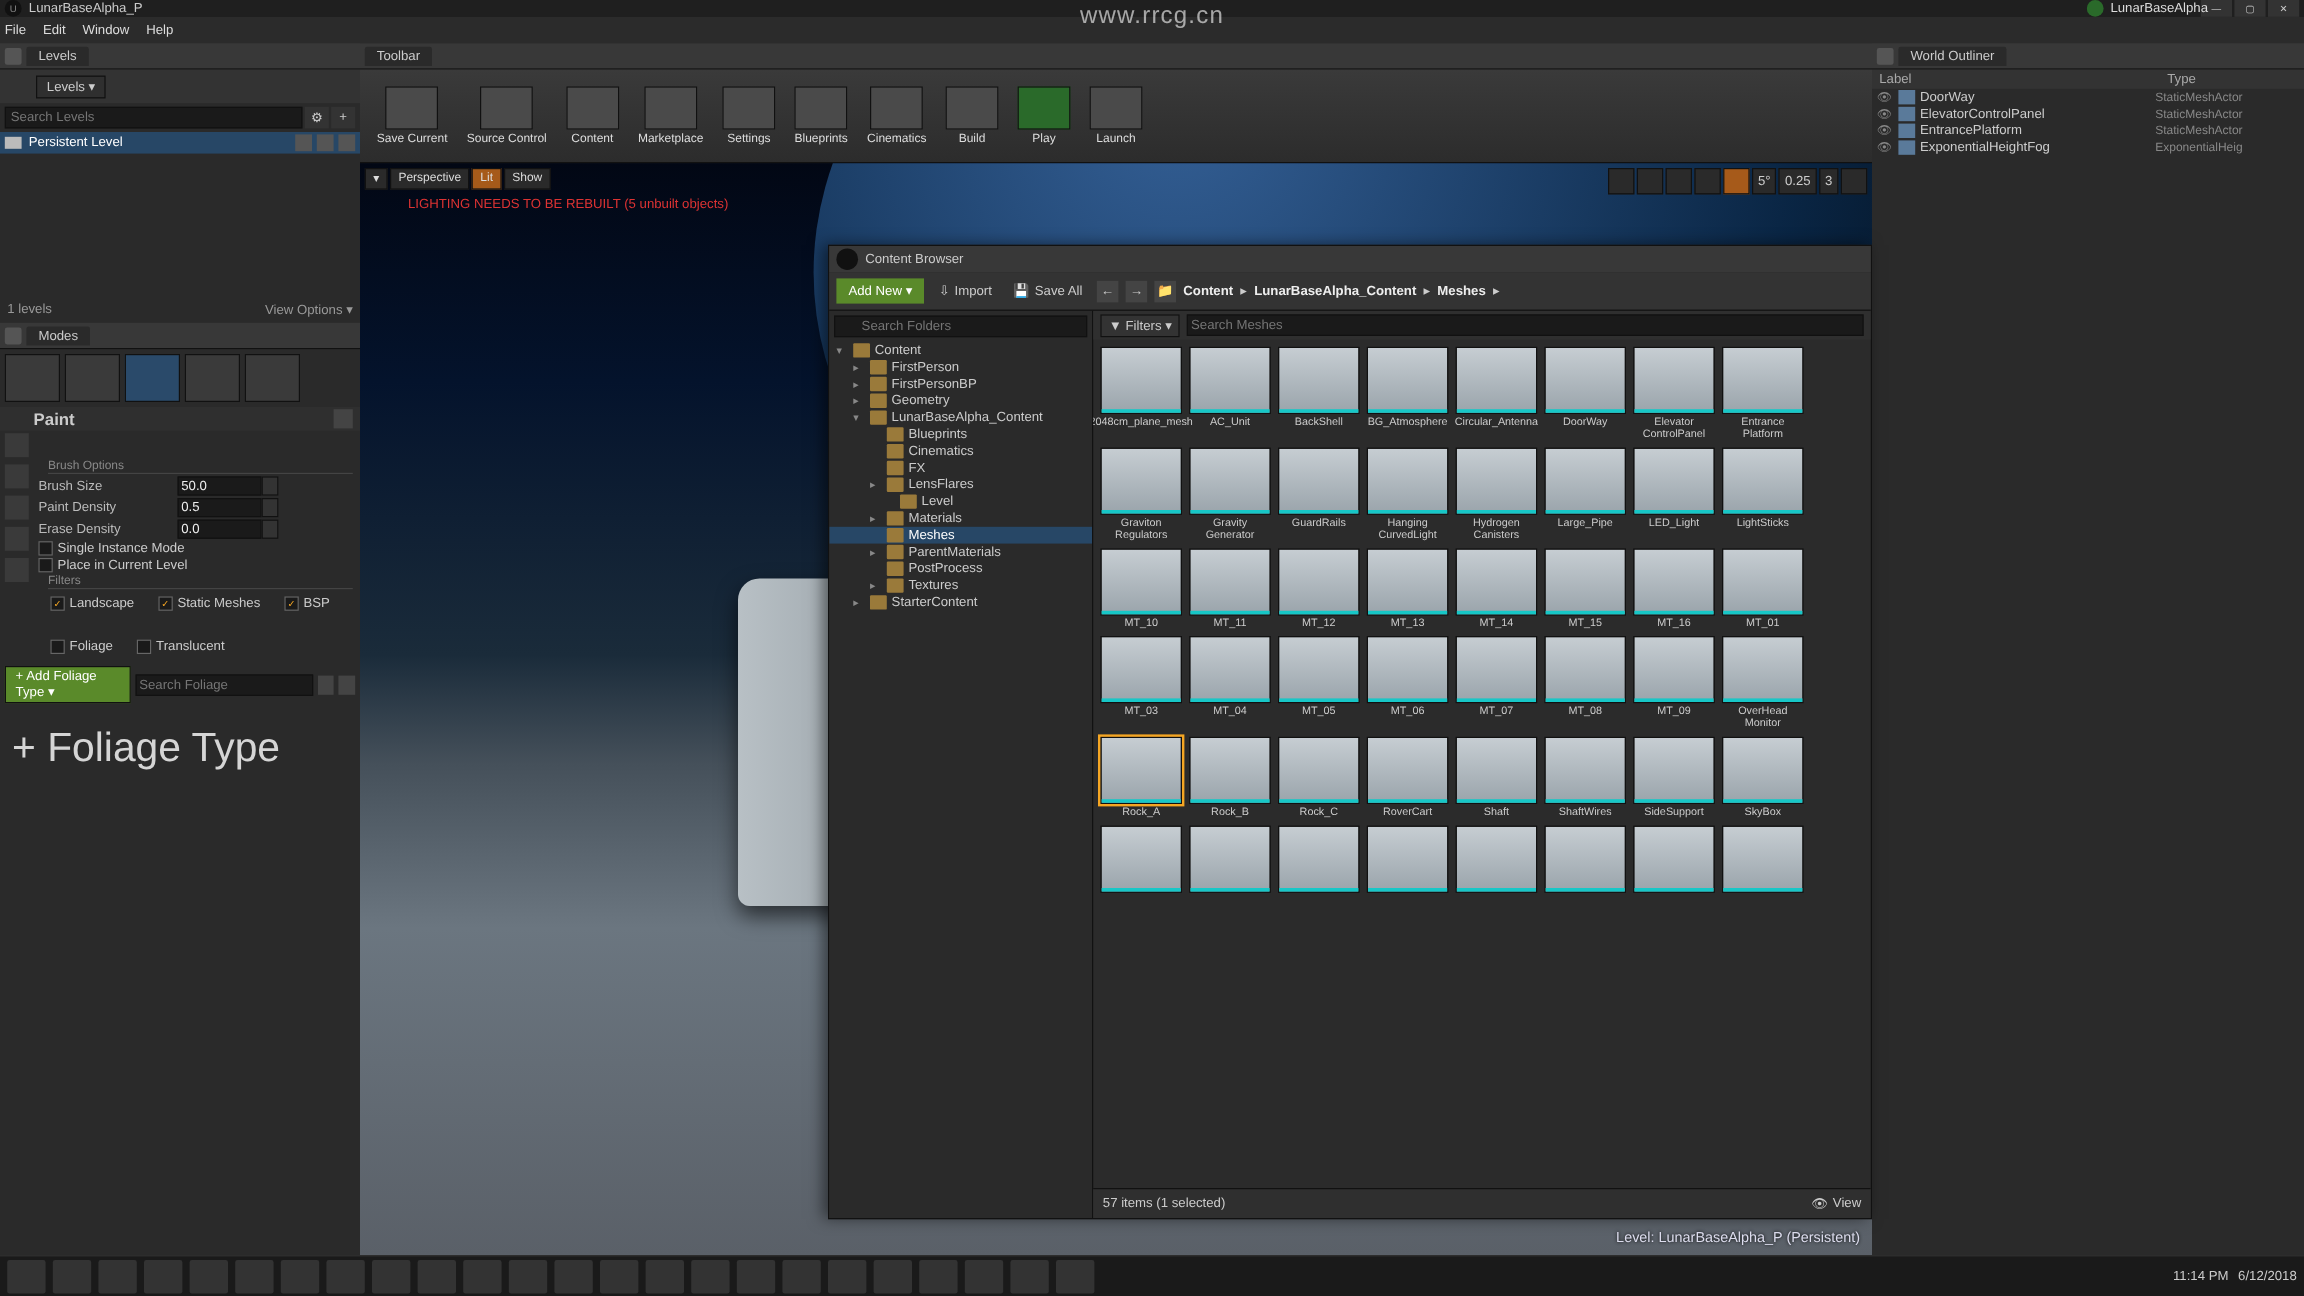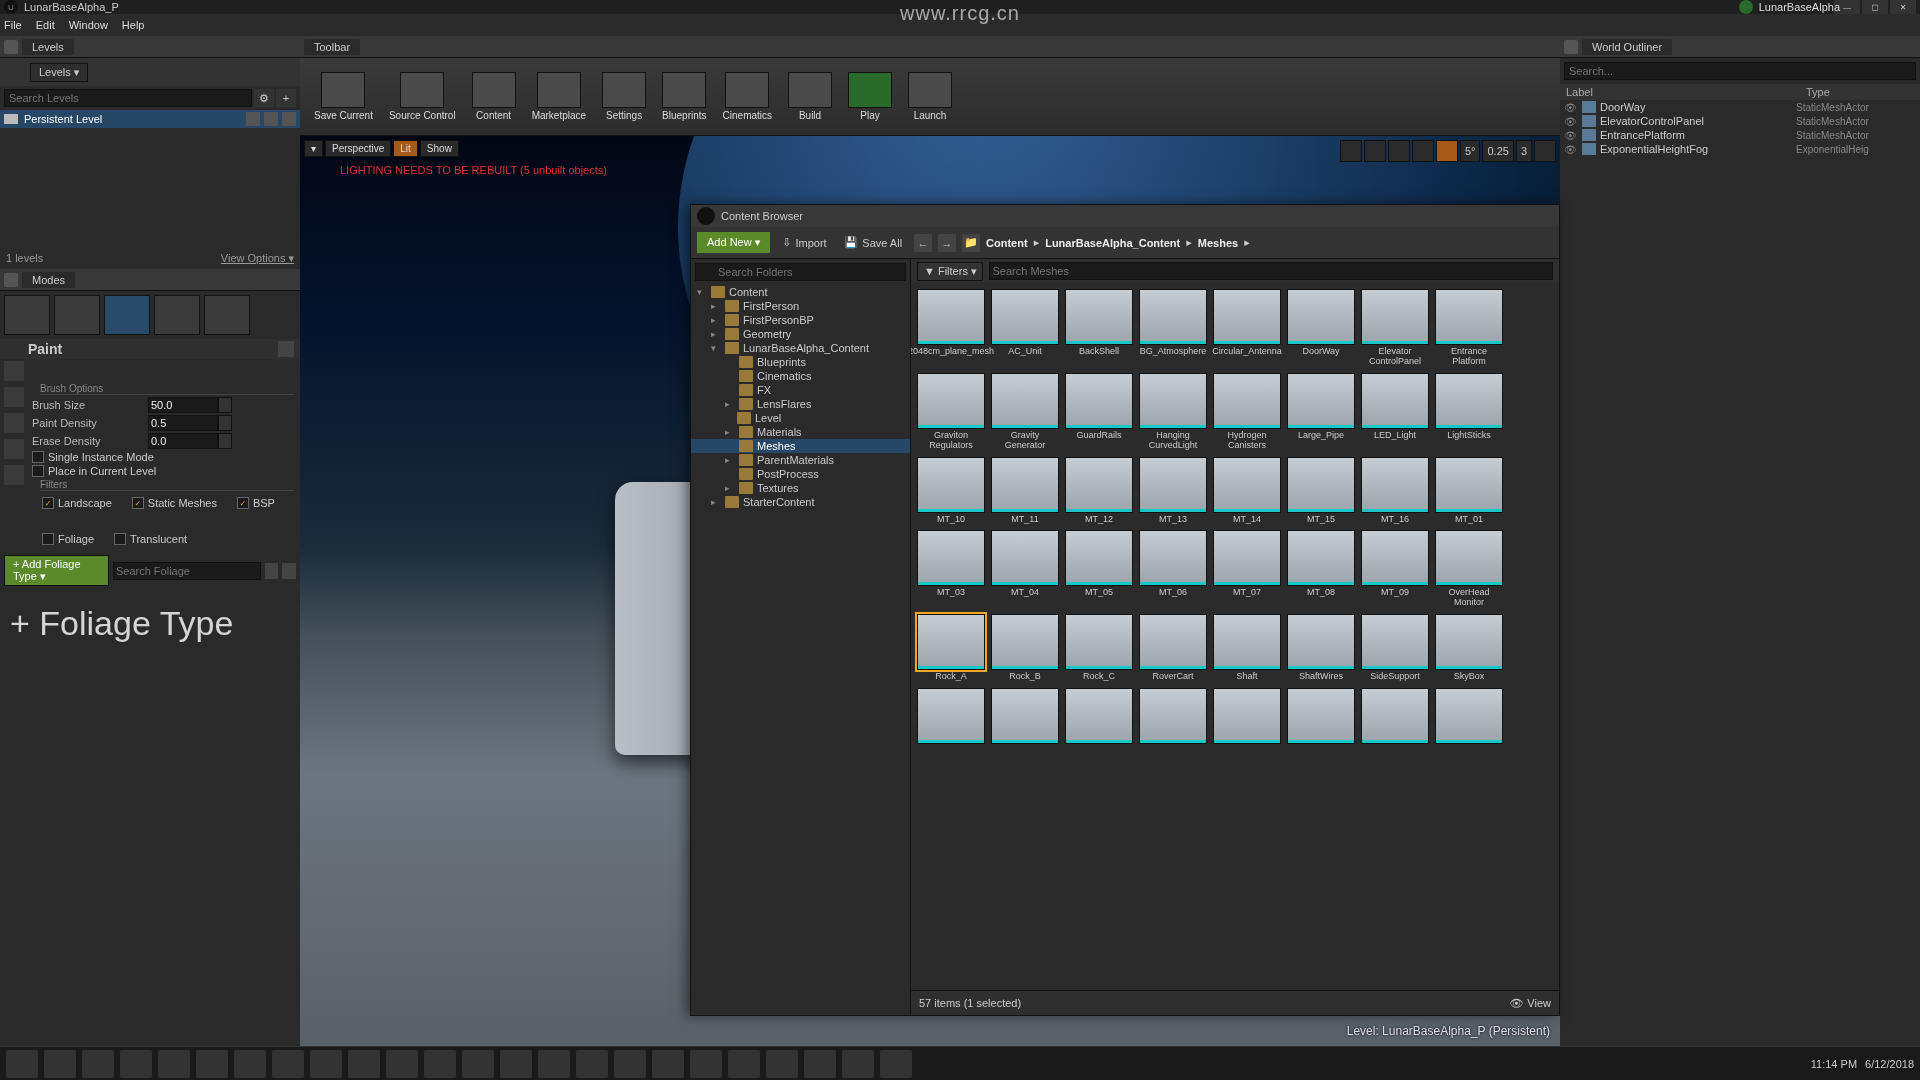--- a/index.html
+++ b/index.html
@@ -28,21 +28,21 @@
 .levels-bar { height:28px; background:#333; display:flex; align-items:center; gap:6px; padding:0 6px; }
 .levels-bar .dd { border:1px solid #111; background:#2f2f2f; padding:2px 8px; }
 .searchrow { height:24px; display:flex; align-items:center; padding:2px 4px; gap:2px; }
 .searchrow input { flex:1; background:#1a1a1a; border:1px solid #111; color:#ccc; padding:2px 4px; height:18px; }
 .searchrow .btn { width:20px; height:18px; background:#333; display:flex; align-items:center; justify-content:center; }
 .level-item { display:flex; align-items:center; padding:2px 4px; gap:6px; background:#274766; color:#fff; }
 .level-item .icn { width:14px; height:10px; background:#bbb; }
 .level-item .trail { margin-left:auto; display:flex; gap:4px; }
 .level-item .trail div { width:14px; height:14px; background:#555; }
 .levcount { padding:4px 6px; color:#999; display:flex; }
-.levcount .r { margin-left:auto;text-decoration:underline; }
+.levcount .r { margin-left:auto; }
 
 
 .mode-icons { display:flex; gap:4px; padding:4px; }
 .mode-icons .m { width:46px; height:40px; background:#3a3a3a; border:1px solid #111; }
 .mode-icons .m.sel { background:#2a4a6a; }
 .paint-head { display:flex; align-items:center; gap:6px; padding:2px 6px; background:#2f2f2f;}
 .paint-body { padding:4px 6px; }
 .sect-lab { color:#888; font-size:10px; margin:2px 0 2px 8px; border-bottom:1px solid #444; }
 .prop { display:flex; align-items:center; gap:6px; margin:2px 0; }
 .prop .pl { width:110px; color:#bbb; }
@@ -409,21 +409,21 @@
             <div class="tree-item" style="padding-left: 34px;">
               <span class="exp"></span>
               <div class="fold"></div>
               <span>FX</span>
             </div>
             <div class="tree-item" style="padding-left: 34px;">
               <span class="exp">▸</span>
               <div class="fold"></div>
               <span>LensFlares</span>
             </div>
-            <div class="tree-item" style="padding-left: 32px;">
+            <div class="tree-item" style="padding-left: 45px;">
               <span class="exp"></span>
               <div class="fold"></div>
               <span>Level</span>
             </div>
             <div class="tree-item" style="padding-left: 34px;">
               <span class="exp">▸</span>
               <div class="fold"></div>
               <span>Materials</span>
             </div>
             <div class="tree-item sel" style="padding-left: 34px;">
@@ -661,21 +661,20 @@
         </div>
       </div>
     </div>
   </div>
 
   <div class="right">
     <div class="tab">
         <div class="icon"></div>
       <span class="tab-lab">World Outliner</span>
       </div>
-    <div class="wo-search"><input placeholder="Search..." style=""></div>
     <div class="wo-head">
       <div>Label</div>
       <div>Type</div>
     </div>
     <div id="wo-rows">
         <div class="wo-row">
           <span class="eye">👁</span>
           <div class="ic"></div>
           <span class="lab">DoorWay</span>
           <span class="typ">StaticMeshActor</span>

